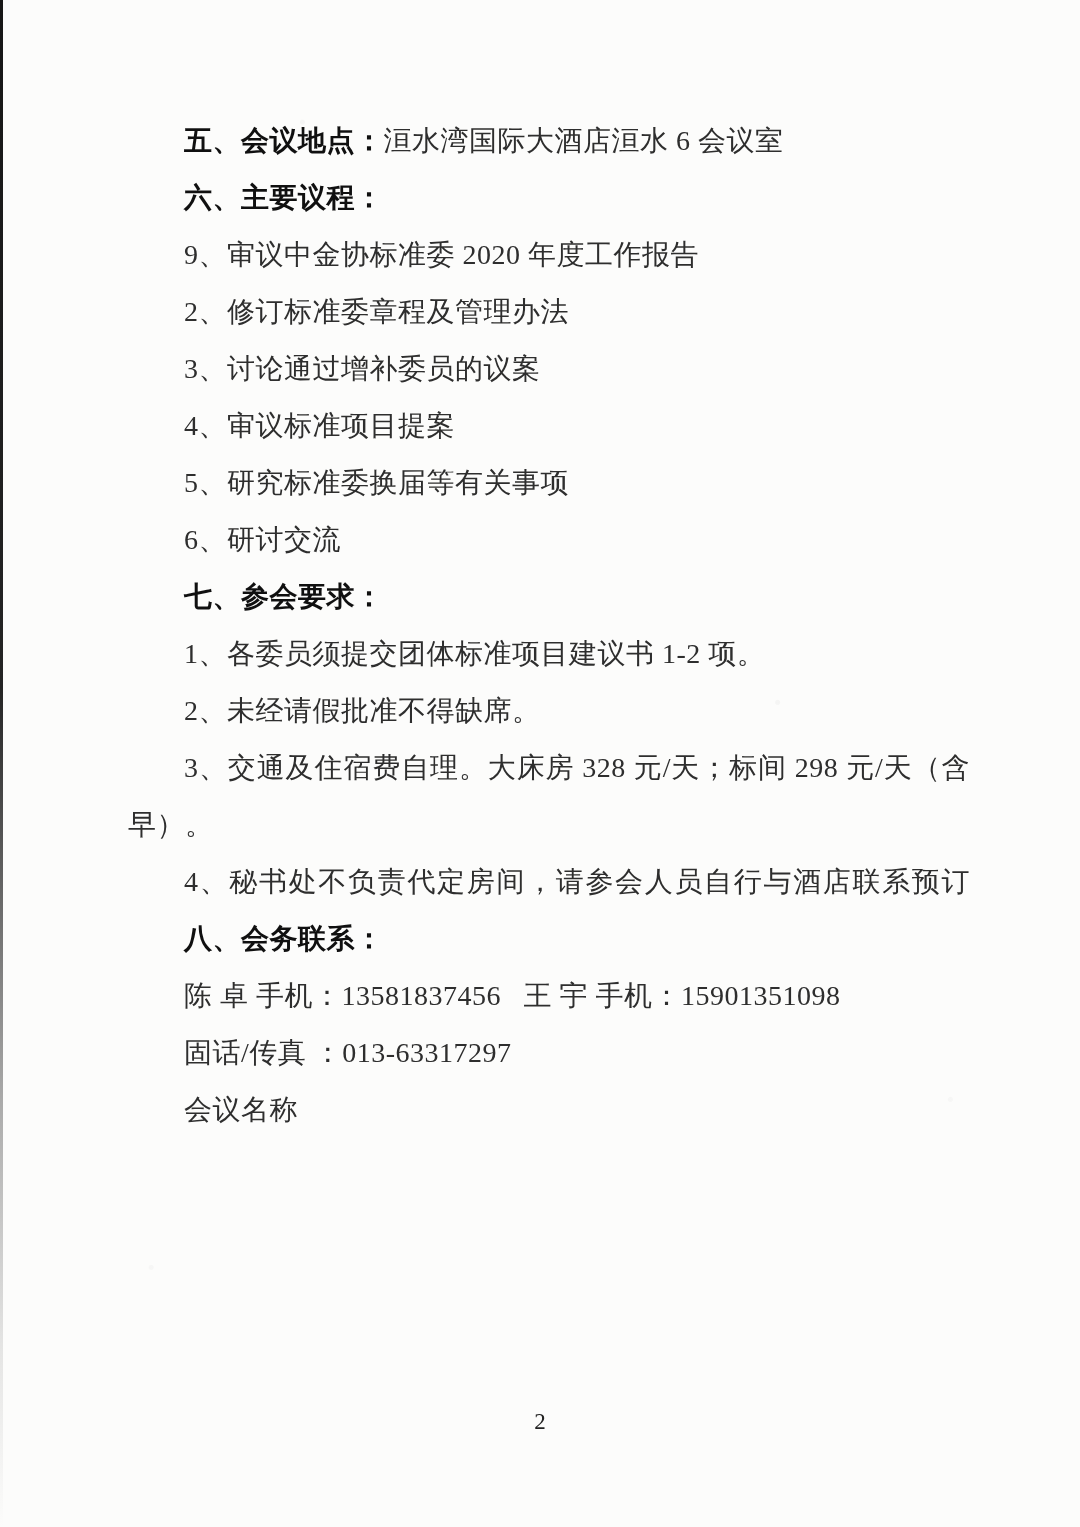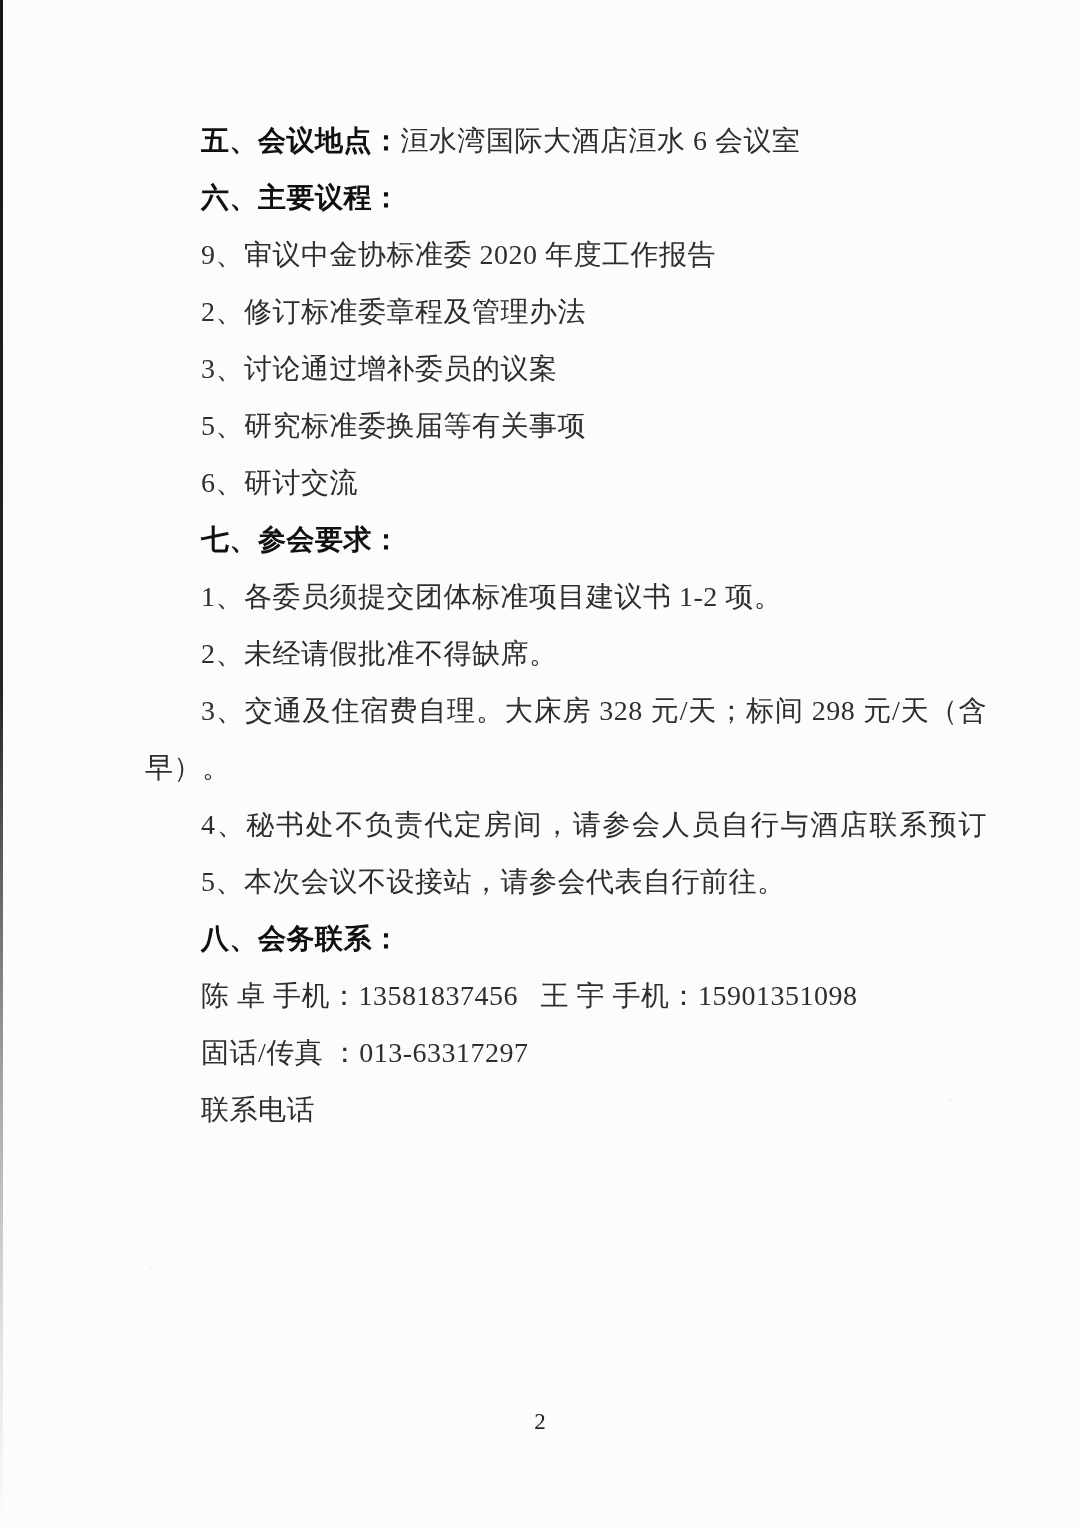--- a/index.html
+++ b/index.html
@@ -33,21 +33,21 @@
     background: linear-gradient(
       to bottom,
       #161616 0%,
       #242424 45%,
       rgba(70,70,70,0.45) 72%,
       rgba(90,90,90,0.15) 88%,
       rgba(120,120,120,0) 100%);
   }
   .content {
     position: absolute;
-    left: 145px;
+    left: 128px;
     top: 112px;
     width: 842px;
   }
   .line {
     font-size: 28px;
     line-height: 57px;
     height: 57px;
     color: #2e2e2e;
     white-space: pre;
     letter-spacing: 0.5px;
@@ -80,28 +80,28 @@
 
 <div class="page-surface"></div>
 <div class="scan-edge"></div>
 
 <div class="content">
     <div class="line indent"><span class="seg bold">五、会议地点：</span><span class="seg">洹水湾国际大酒店洹水 6 会议室</span></div>
     <div class="line indent"><span class="seg bold">六、主要议程：</span></div>
     <div class="line indent"><span class="seg">9、审议中金协标准委 2020 年度工作报告</span></div>
     <div class="line indent"><span class="seg">2、修订标准委章程及管理办法</span></div>
     <div class="line indent"><span class="seg">3、讨论通过增补委员的议案</span></div>
+    <div class="line indent"><span class="seg">4、审议标准项目提案</span></div>
     <div class="line indent"><span class="seg">5、研究标准委换届等有关事项</span></div>
     <div class="line indent"><span class="seg">6、研讨交流</span></div>
     <div class="line indent"><span class="seg bold">七、参会要求：</span></div>
     <div class="line indent"><span class="seg">1、各委员须提交团体标准项目建议书 1-2 项。</span></div>
     <div class="line indent"><span class="seg">2、未经请假批准不得缺席。</span></div>
     <div class="line indent stretch"><span class="seg">3、交通及住宿费自理。大床房 328 元/天；标间 298 元/天（含</span></div>
     <div class="line"><span class="seg">早）。</span></div>
     <div class="line indent stretch"><span class="seg">4、秘书处不负责代定房间，请参会人员自行与酒店联系预订</span></div>
-    <div class="line indent"><span class="seg">5、本次会议不设接站，请参会代表自行前往。</span></div>
     <div class="line indent"><span class="seg bold">八、会务联系：</span></div>
     <div class="line indent"><span class="seg">陈 卓 手机：13581837456   王 宇 手机：15901351098</span></div>
     <div class="line indent"><span class="seg">固话/传真 ：013-63317297</span></div>
-    <div class="line indent"><span class="seg">联系电话</span></div>
+    <div class="line indent"><span class="seg">会议名称</span></div>
   </div>
 
 <div class="page-number">2</div>
 
 </body></html>

